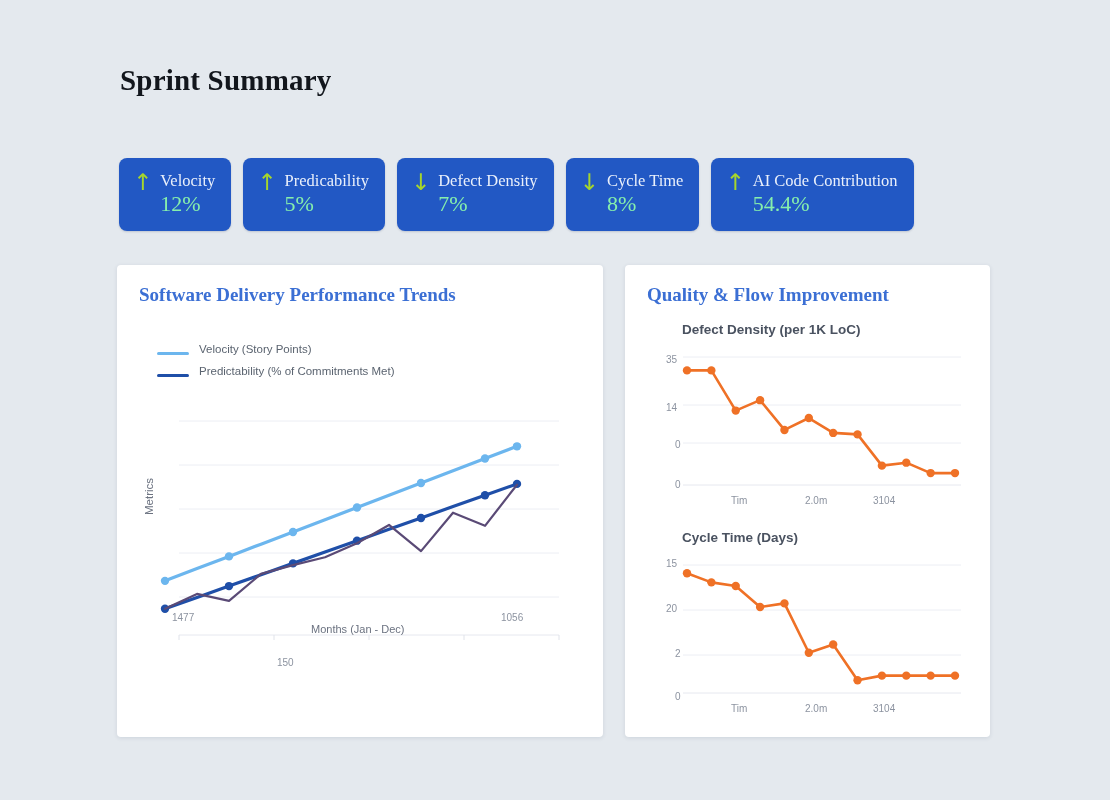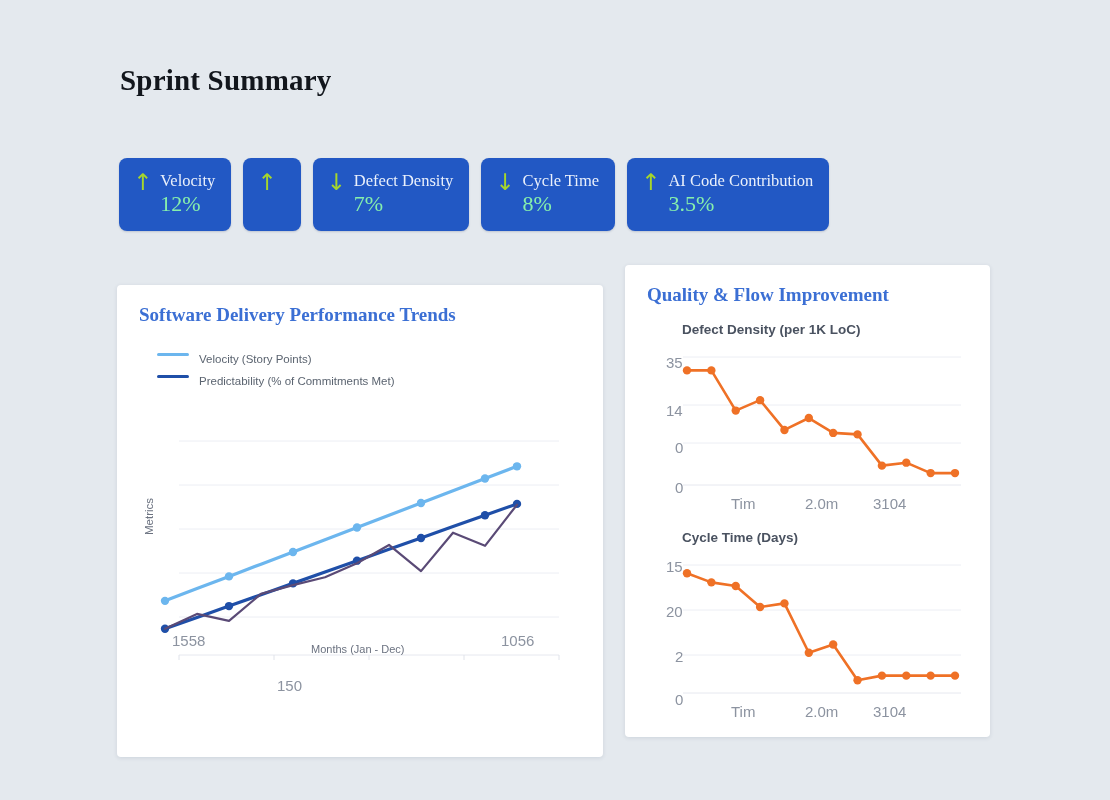--- a/index.html
+++ b/index.html
@@ -92,21 +92,20 @@
     position: absolute;
     background: #ffffff;
     border-radius: 4px;
     box-shadow: 0 1px 4px rgba(40,60,90,0.12);
   }
   .panel-left {
     left: 117px;
     top: 265px;
     width: 486px;
     height: 472px;
-    margin-top: 20px;
   }
   .panel-right {
     left: 625px;
     top: 265px;
     width: 365px;
     height: 472px;
     text-align: center;
   }
   .panel-title {
     font-family: "Liberation Serif", serif;
@@ -120,40 +119,40 @@
   }
 
   
   .legend {
     position: absolute;
     left: 40px;
     top: 68px;
   }
   .legend-item {
     display: flex;
-    align-items: flex-start;
+    align-items: flex-end;
     height: 22px;
   }
   .legend-swatch {
     width: 32px;
     height: 3px;
     border-radius: 2px;
     margin-right: 10px;
     flex: none;
   }
   .legend-text {
     font-size: 11.5px;
     color: #5b6470;
     white-space: nowrap;
   }
 
   
   .ax-text {
     position: absolute;
-    font-size: 15px;
+    font-size: 10px;
     color: #8c93a0;
     white-space: nowrap;
   }
   .ax-title {
     position: absolute;
     font-size: 11px;
     color: #6b7280;
     white-space: nowrap;
   }
   .ylab-rot {
@@ -193,20 +192,24 @@
     <div class="kpi-card">
       <span class="kpi-arrow">↑</span>
       <span class="kpi-text">
         <span class="kpi-label">Velocity</span>
         <span class="kpi-value">12%</span>
       </span>
     </div>
 
     <div class="kpi-card">
       <span class="kpi-arrow">↑</span>
+      <span class="kpi-text">
+        <span class="kpi-label">Predicability</span>
+        <span class="kpi-value">5%</span>
+      </span>
     </div>
 
     <div class="kpi-card">
       <span class="kpi-arrow">↓</span>
       <span class="kpi-text">
         <span class="kpi-label">Defect Density</span>
         <span class="kpi-value">7%</span>
       </span>
     </div>
 
@@ -215,21 +218,21 @@
       <span class="kpi-text">
         <span class="kpi-label">Cycle Time</span>
         <span class="kpi-value">8%</span>
       </span>
     </div>
 
     <div class="kpi-card">
       <span class="kpi-arrow">↑</span>
       <span class="kpi-text">
         <span class="kpi-label">AI Code Contribution</span>
-        <span class="kpi-value">3.5%</span>
+        <span class="kpi-value">54.4%</span>
       </span>
     </div>
 
   </div>
 
   <div class="panel panel-left">
     <h2 class="panel-title">Software Delivery Performance Trends</h2>
 
     <div class="legend">
       <div class="legend-item">
@@ -268,21 +271,21 @@
         <circle cx="176" cy="158.37551020408165" r="4.2" fill="#1f4fa8"></circle>
         <circle cx="240" cy="135.66530612244898" r="4.2" fill="#1f4fa8"></circle>
         <circle cx="304" cy="112.95510204081633" r="4.2" fill="#1f4fa8"></circle>
         <circle cx="368" cy="90.24489795918367" r="4.2" fill="#1f4fa8"></circle>
         <circle cx="400" cy="78.88979591836733" r="4.2" fill="#1f4fa8"></circle>
         <polyline points="48,203.79591836734693 80,188.9469387755102 112,195.934693877551 144,168.85714285714286 176,160.12244897959184 208,152.2612244897959 240,138.28571428571428 272,119.94285714285715 304,146.1469387755102 336,107.71428571428572 368,120.81632653061224 400,79.76326530612246" fill="none" stroke="#5a4a76" stroke-width="2.2" stroke-linejoin="round" stroke-linecap="round"></polyline>
       </svg>
 
     <span class="ax-text" id="trend-y-top" style="left:160px; top:392px;">150</span>
 
-    <span class="ax-text" id="trend-x-left" style="left:55px;  top:347px;">1558</span>
+    <span class="ax-text" id="trend-x-left" style="left:55px;  top:347px;">1477</span>
     <span class="ax-text" id="trend-x-right" style="left:384px; top:347px;">1056</span>
     <span class="ax-title" style="left:194px; top:358px;">Months (Jan - Dec)</span>
     <span class="ylab-rot" style="left:26px; top:250px;">Metrics</span>
   </div>
 
   <div class="panel panel-right">
     <h2 class="panel-title">Quality &amp; Flow Improvement</h2>
 
     <span class="sub-title" style="left:57px; top:57px;">Defect Density (per 1K LoC)</span>
     <svg id="svg-defect" width="365" height="160" style="position:absolute; left:0; top:82px;">

